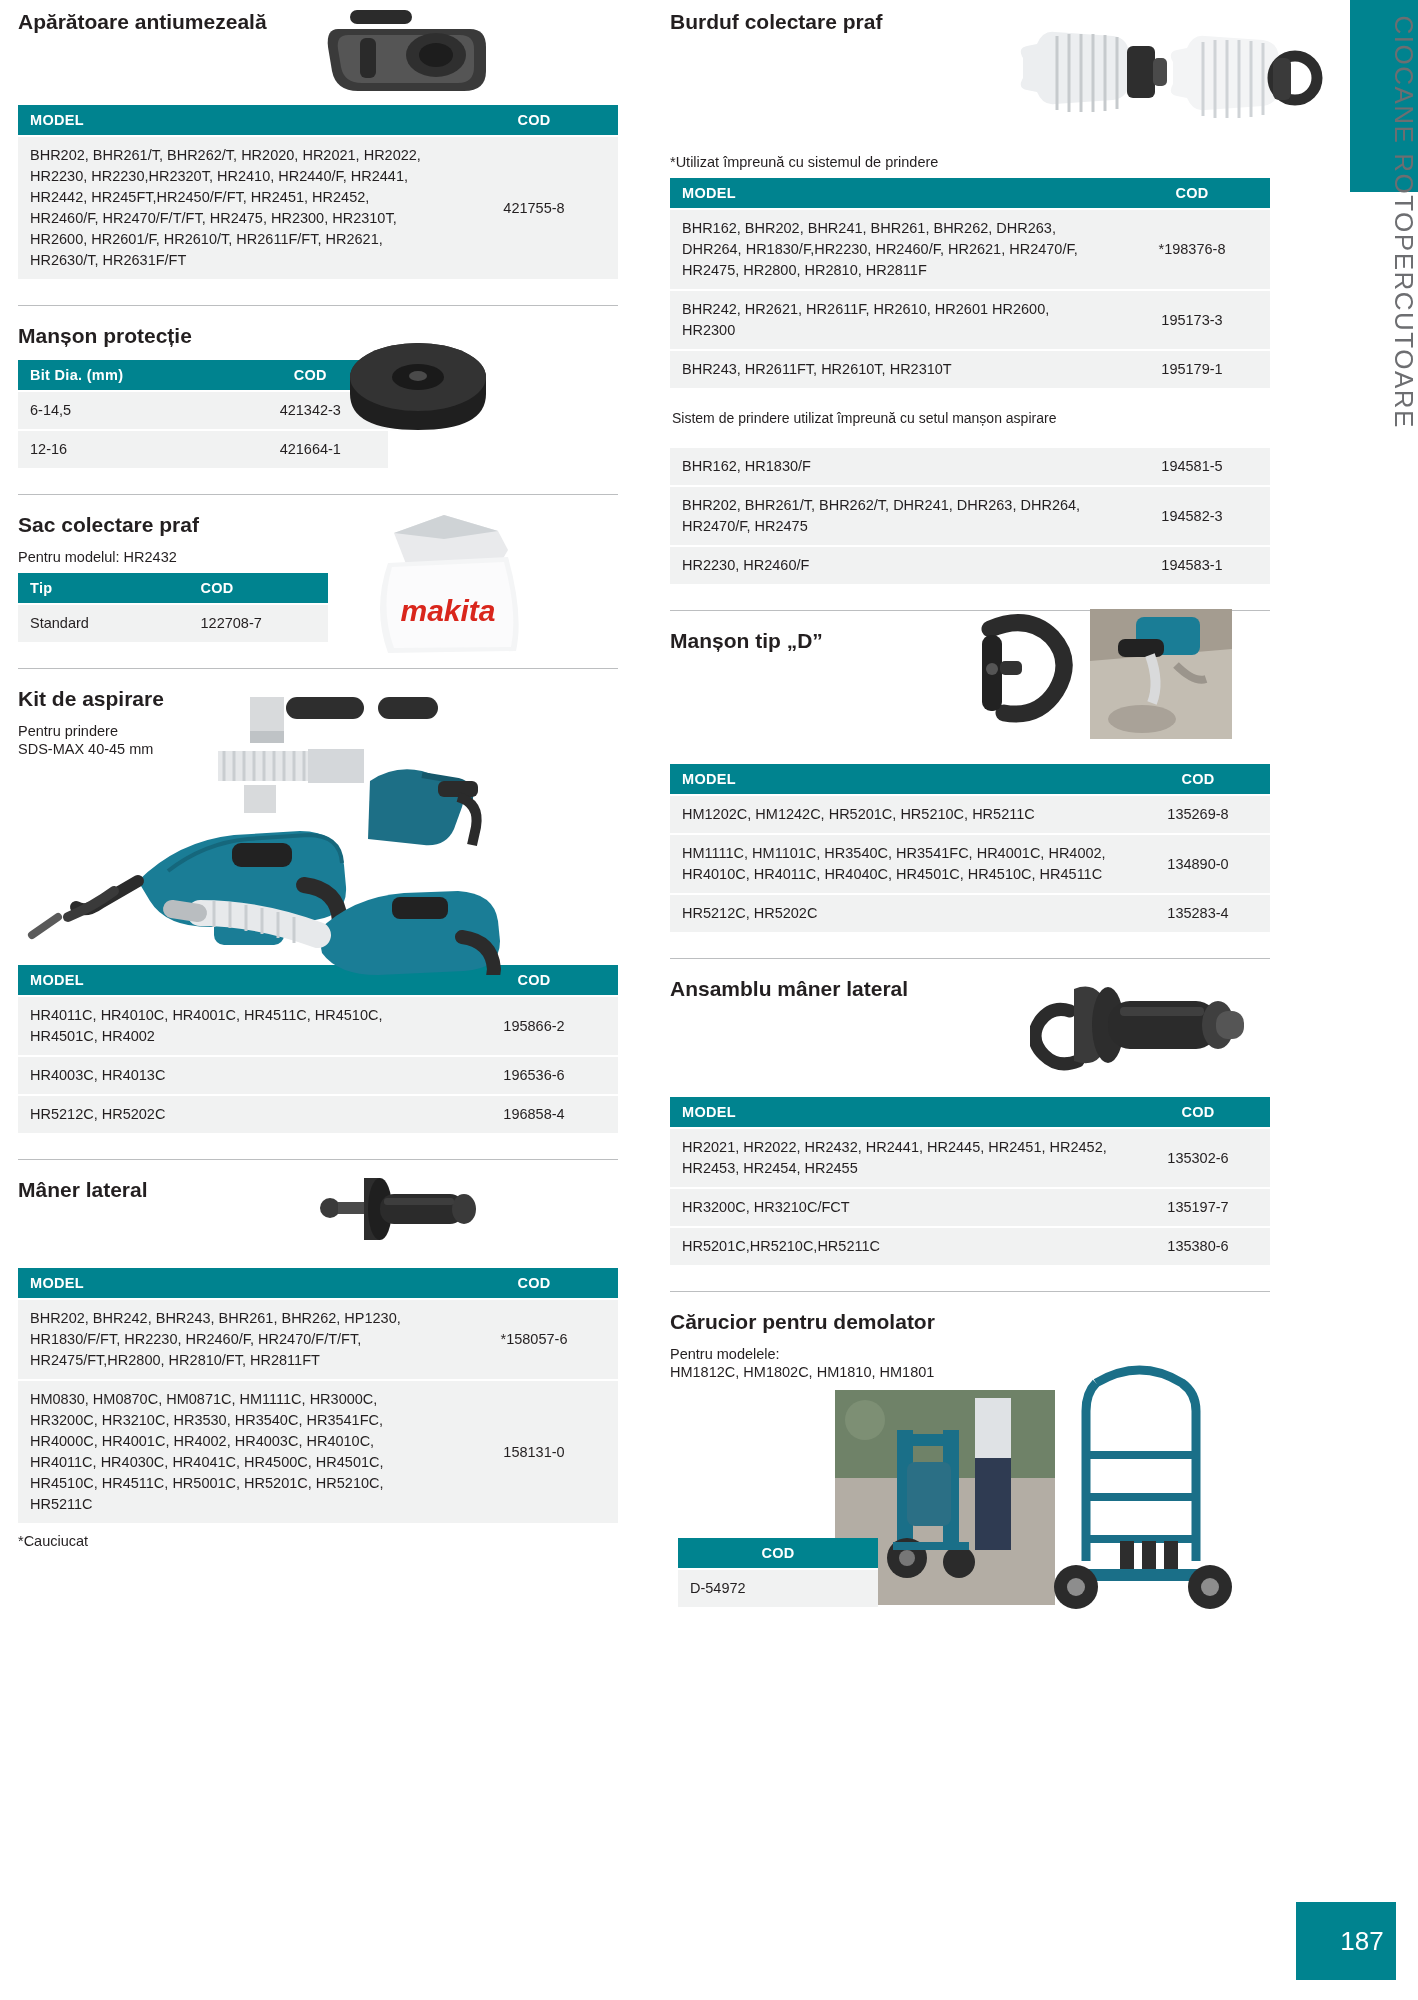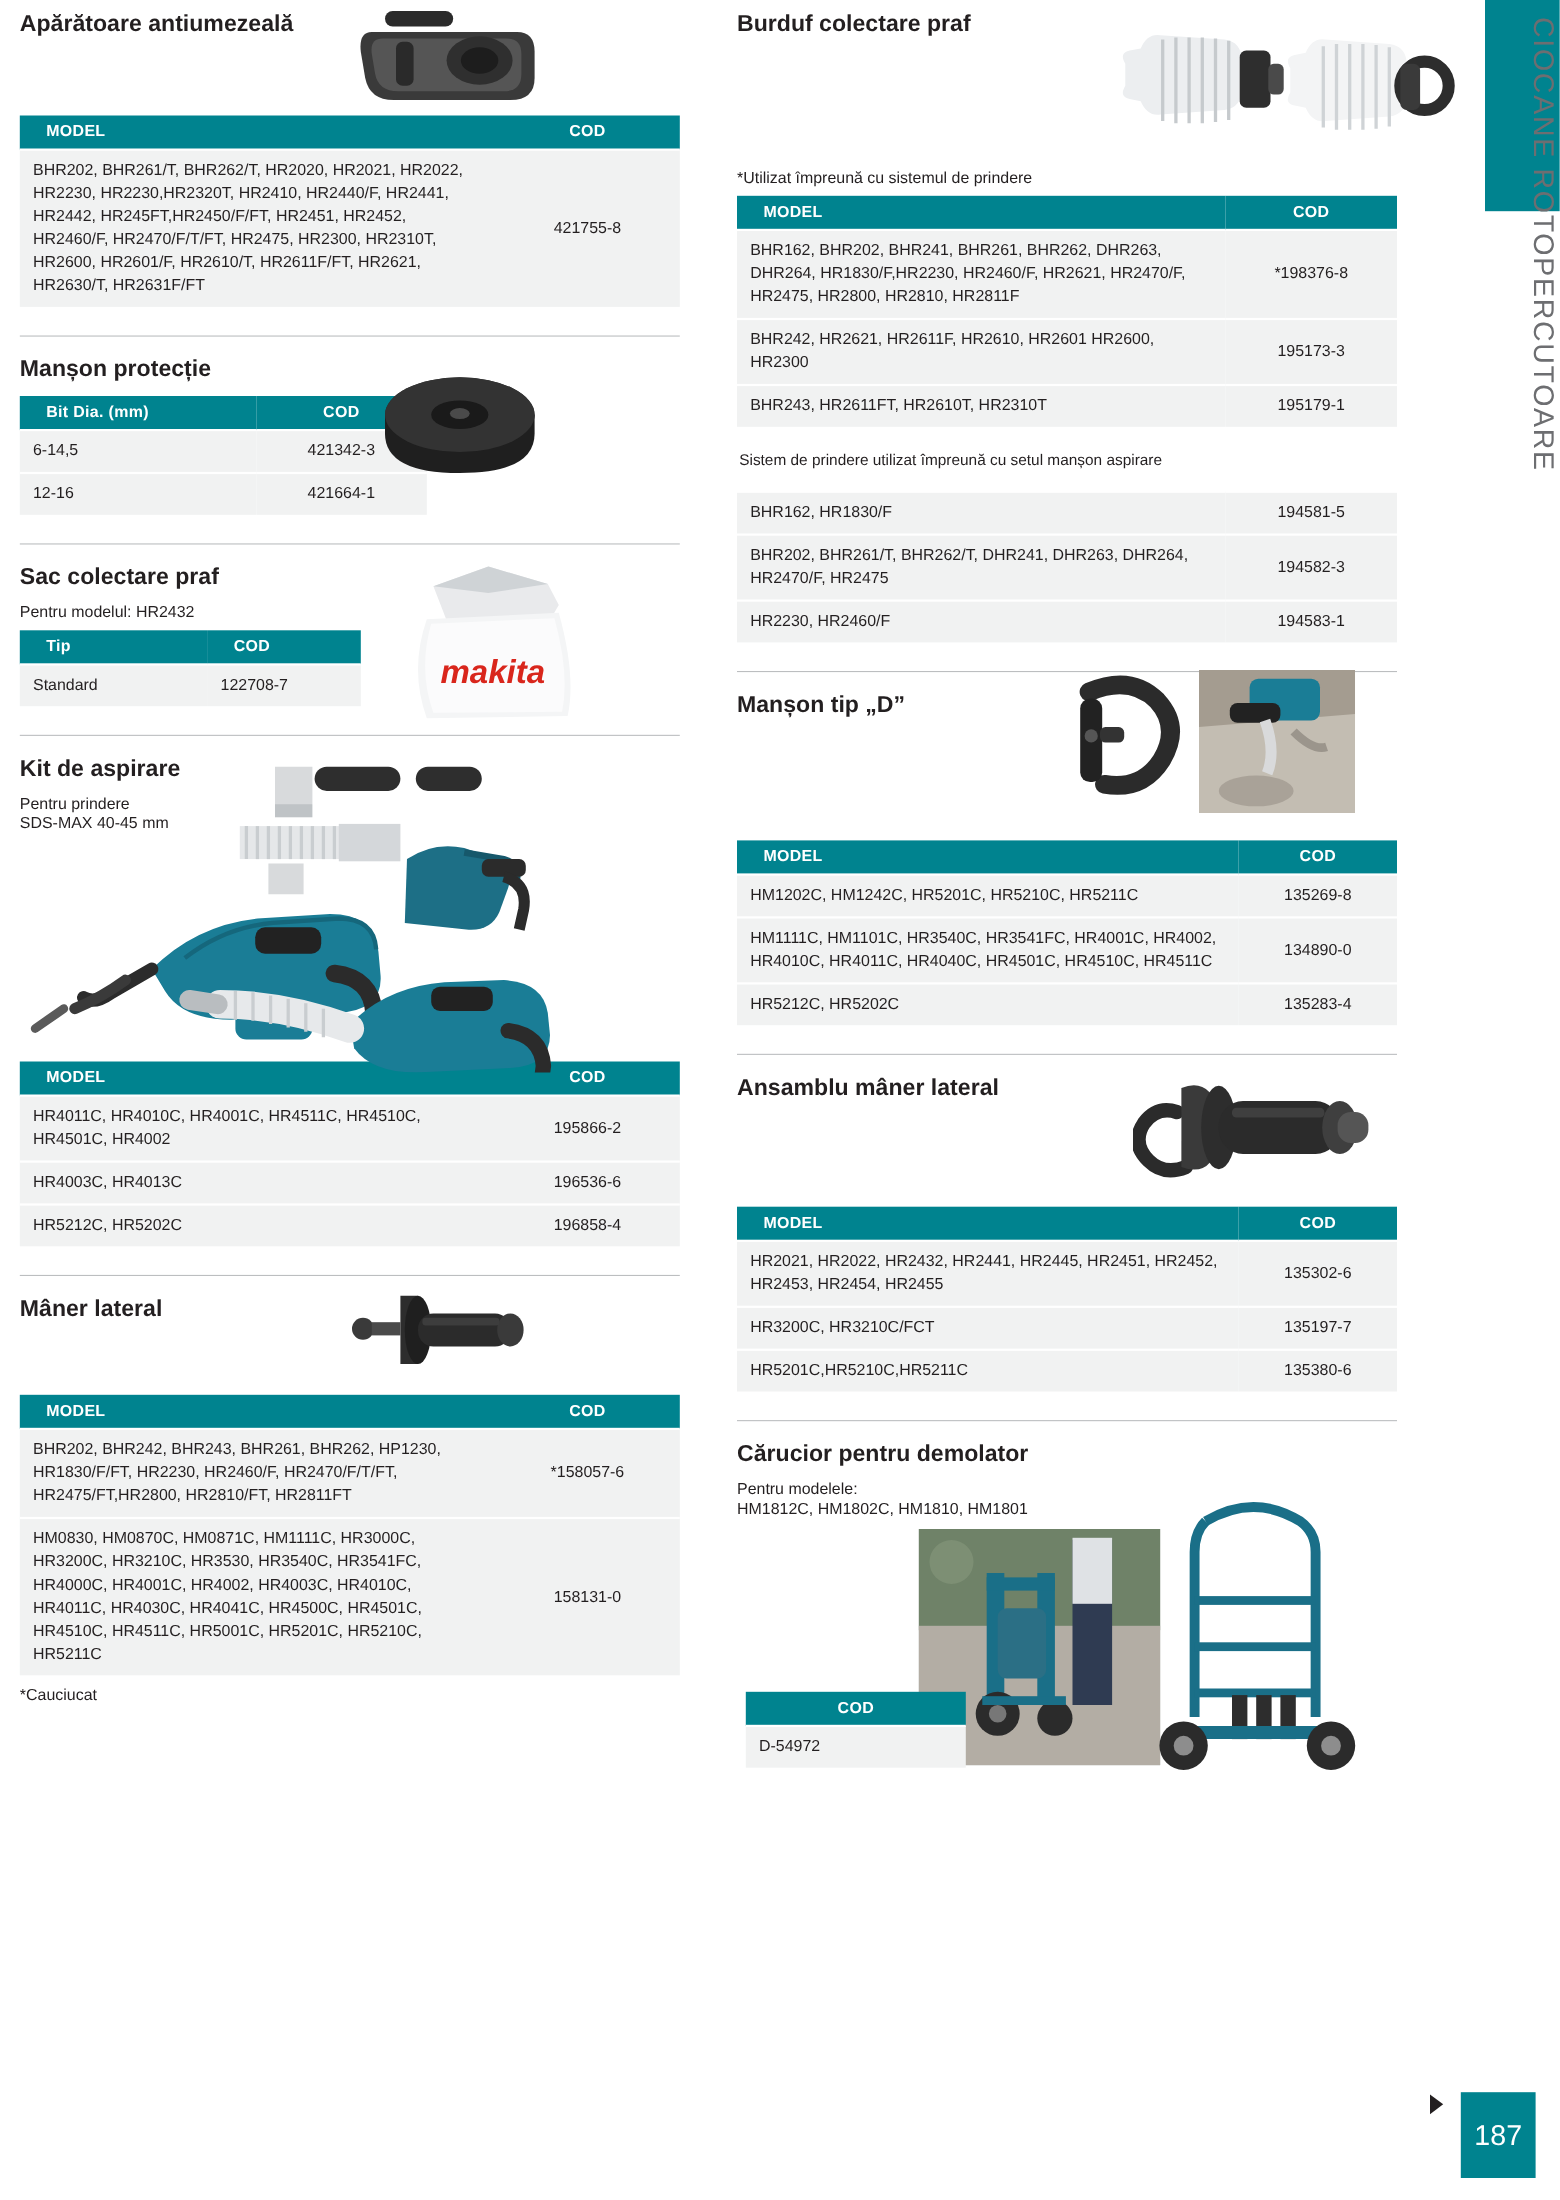--- a/index.html
+++ b/index.html
@@ -42,21 +42,21 @@
     color:#6d6e71;
     font-weight:400;
   }
   .page-number-box{
     position:absolute;
     right:22px;bottom:20px;
     width:68px;height:78px;
     background:#00838f;
     color:#fff;
     font-size:26px;
-    display:flex;align-items:center;justify-content:center;
+    display:flex;align-items:center;justify-content:center;padding-left:32px;
   }
   .bottom-arrow{
     position:absolute;
     right:106px;bottom:78px;
     width:0;height:0;
     border-top:9px solid transparent;
     border-bottom:9px solid transparent;
     border-left:12px solid #231f20;
   }
 
@@ -88,21 +88,21 @@
   table.tbl{
     border-collapse:collapse;
     width:100%;
     font-size:14.5px;
   }
   table.tbl th{
     background:#00838f;
     color:#ffffff;
     font-weight:bold;
     text-align:left;
-    padding:7px 24px;
+    padding:7px 12px;
     font-size:14.5px;
     letter-spacing:.3px;
   }
   table.tbl td{
     background:#f1f2f2;
     border-top:2px solid #ffffff;
     padding:8px 12px;
     vertical-align:middle;
     line-height:1.45;
   }

